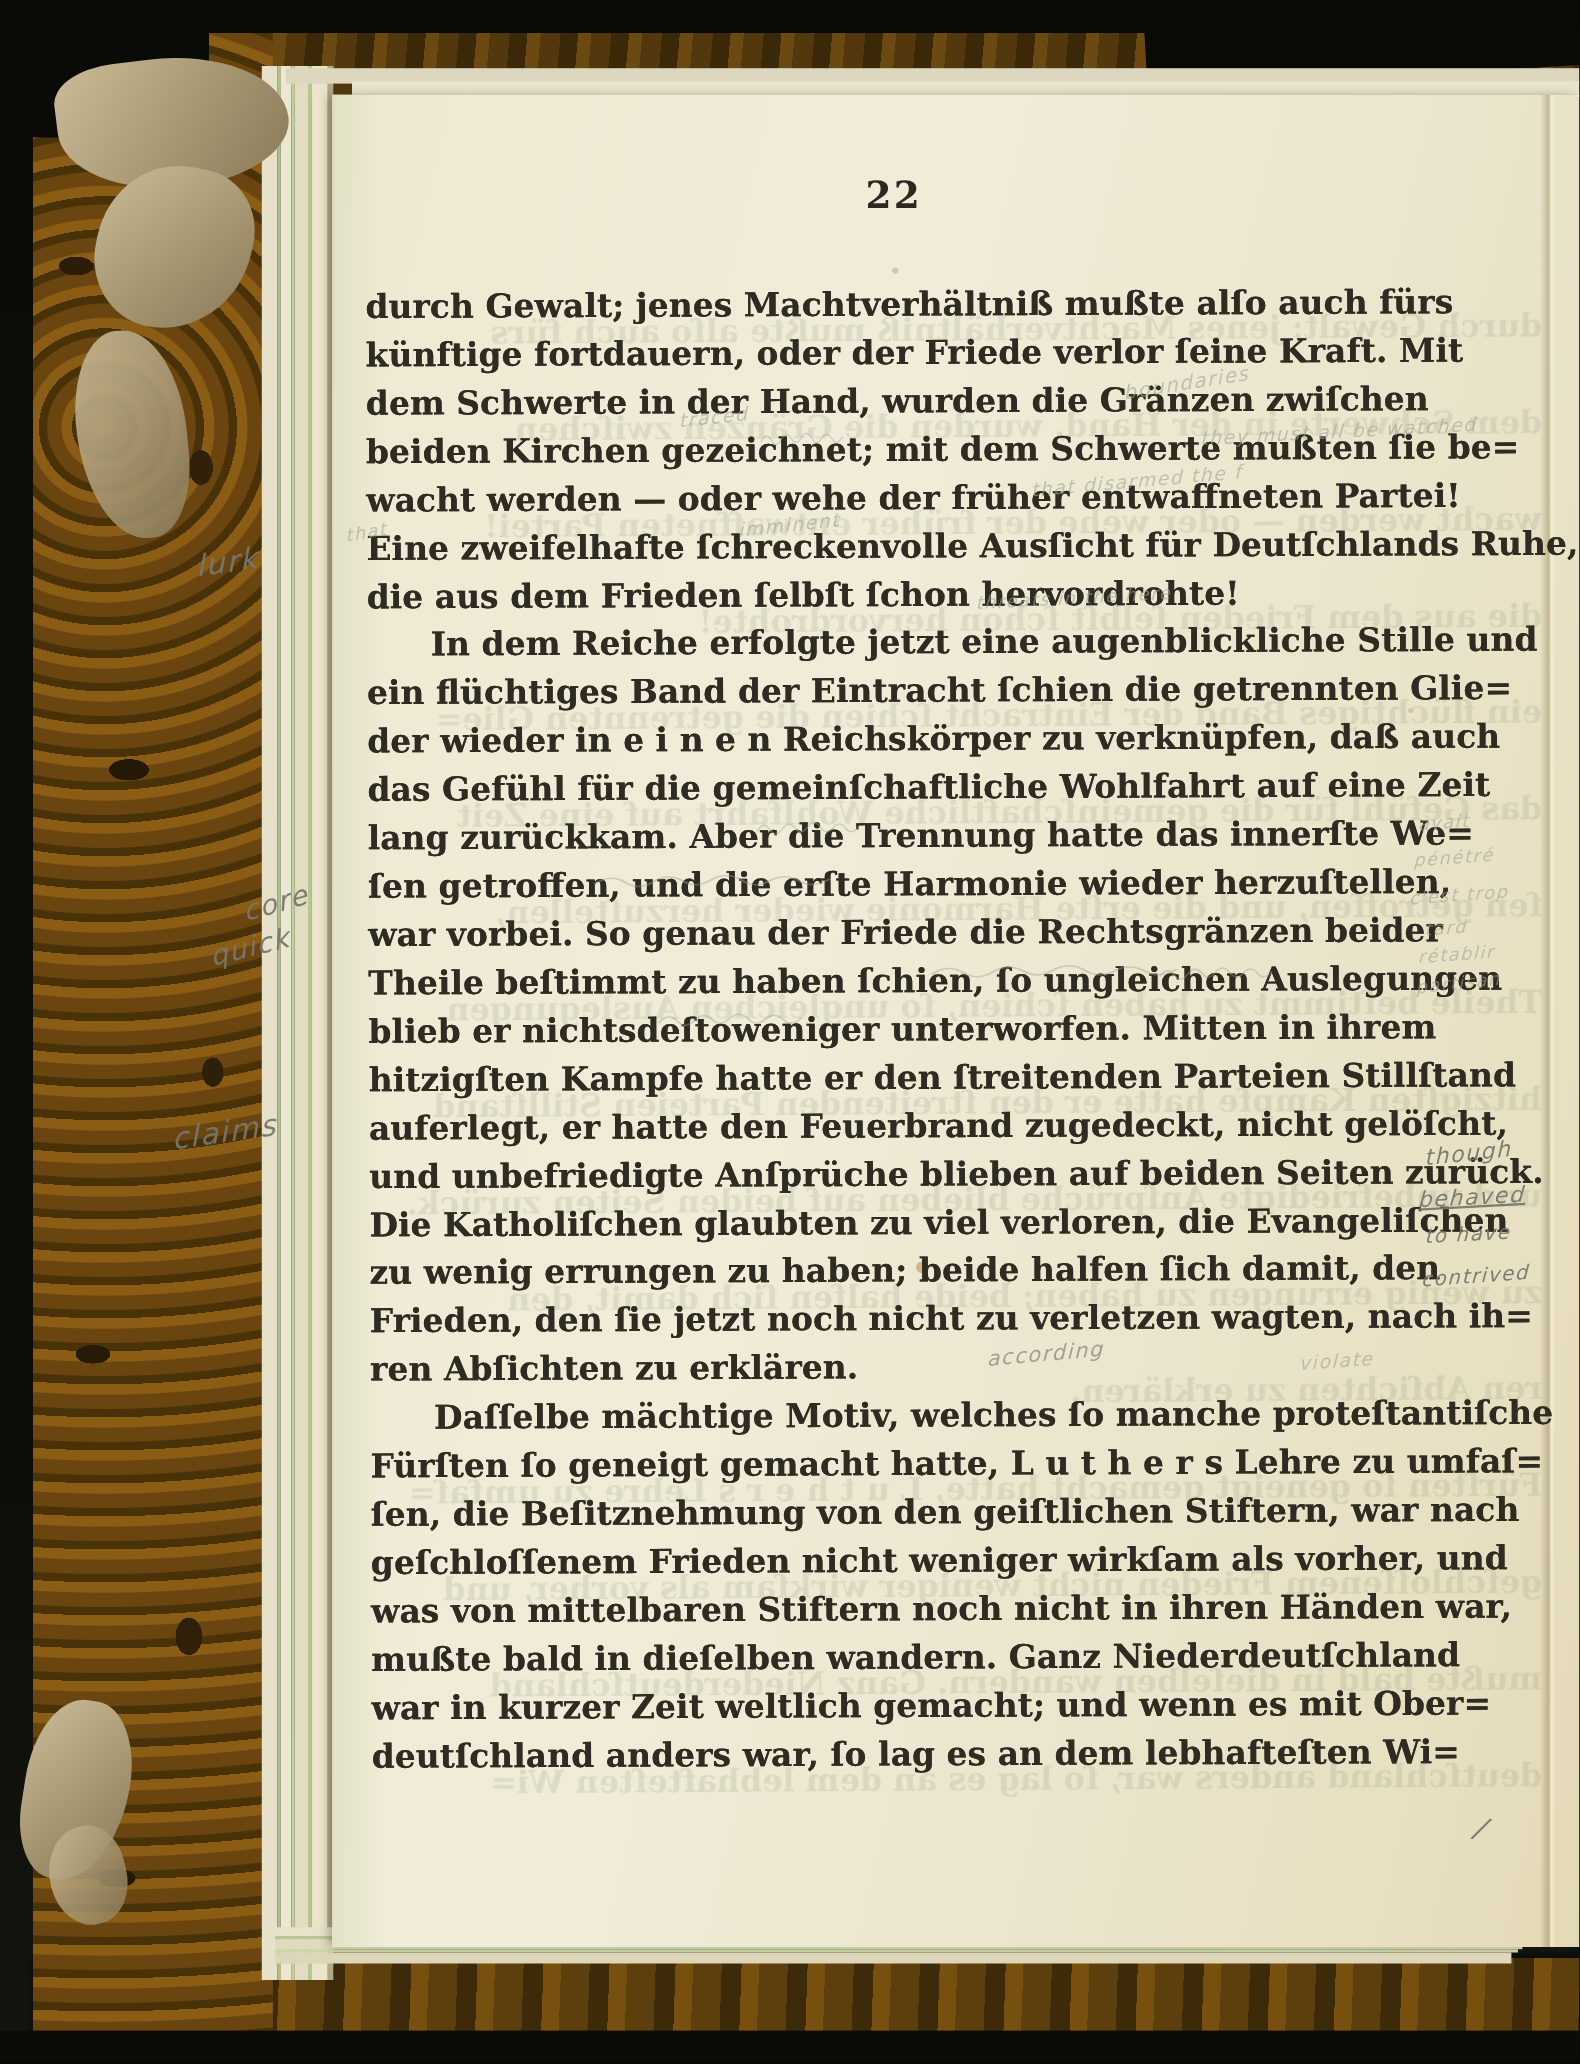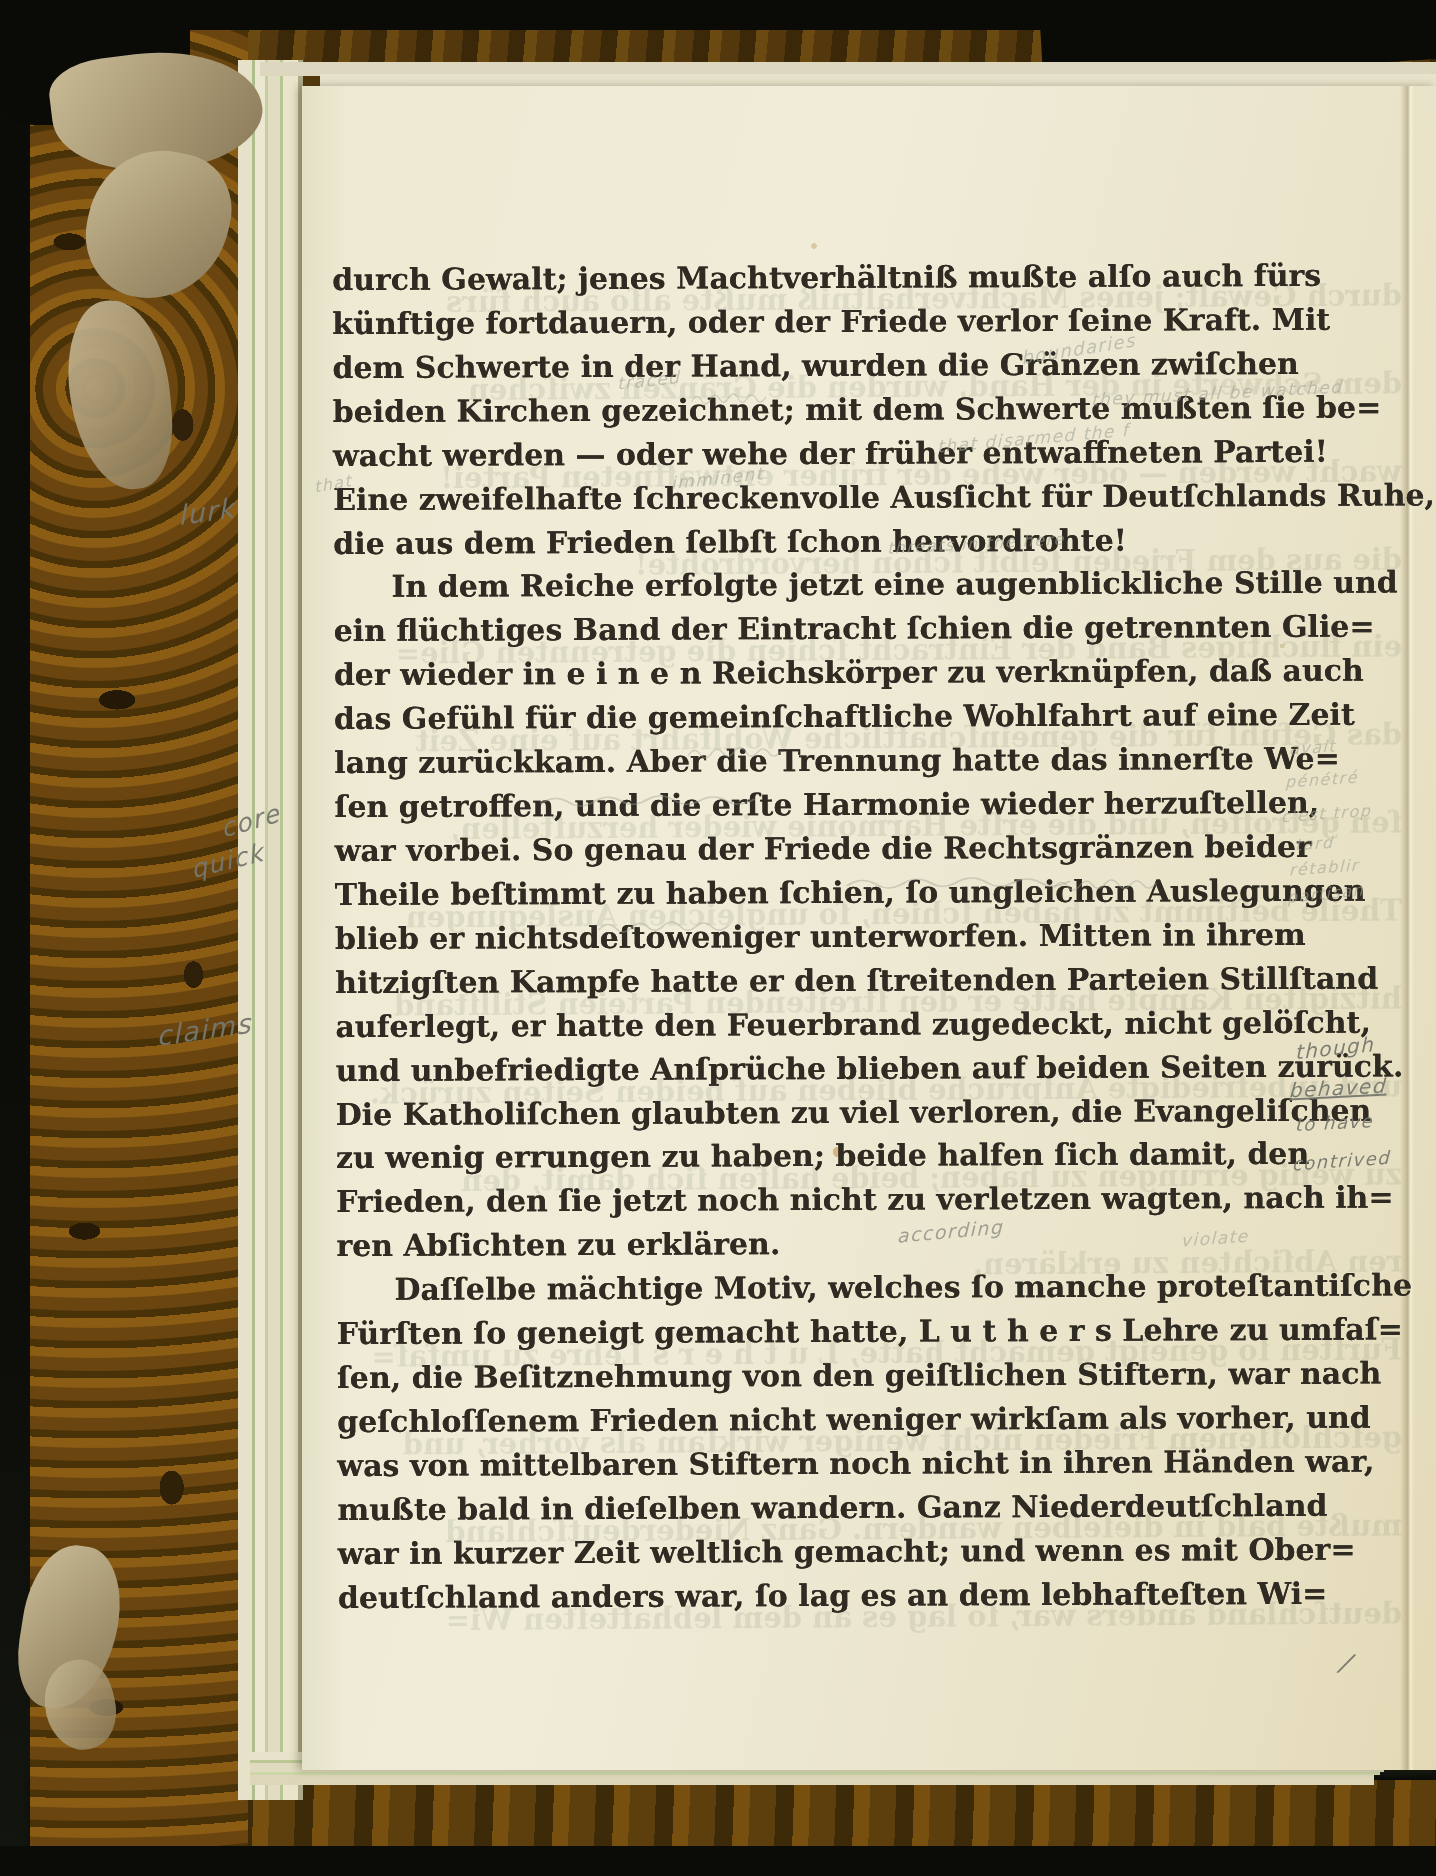--- a/index.html
+++ b/index.html
@@ -115,20 +115,21 @@
         <div class="gline" style="top: 702.88px;">hitzigſten Kampfe hatte er den ſtreitenden Parteien Stillſtand</div>
         <div class="gline" style="top: 790.74px;">und unbefriedigte Anſprüche blieben auf beiden Seiten zurück.</div>
         <div class="gline" style="top: 878.6px;">zu wenig errungen zu haben; beide halfen ſich damit, den</div>
         <div class="gline" style="top: 966.46px;">ren Abſichten zu erklären.</div>
         <div class="gline" style="top: 1054.32px;">Fürſten ſo geneigt gemacht hatte,  L u t h e r s  Lehre zu umfaſ=</div>
         <div class="gline" style="top: 1142.18px;">geſchloſſenem Frieden nicht weniger wirkſam als vorher, und</div>
         <div class="gline" style="top: 1230.04px;">mußte bald in dieſelben wandern.  Ganz Niederdeutſchland</div>
         <div class="gline" style="top: 1317.9px;">deutſchland anders war, ſo lag es an dem lebhafteſten Wi=</div>
       </div>
     <div class="page-crease"></div>
+    <div class="page-number">22</div>
     <div class="text-block" id="text-block">
         <div class="tline">durch Gewalt; jenes Machtverhältniß mußte alſo auch fürs</div>
         <div class="tline">künftige fortdauern, oder der Friede verlor ſeine Kraft.  Mit</div>
         <div class="tline">dem Schwerte in der Hand, wurden die Gränzen zwiſchen</div>
         <div class="tline">beiden Kirchen gezeichnet; mit dem Schwerte mußten ſie be=</div>
         <div class="tline">wacht werden — oder wehe der früher entwaffneten Partei!</div>
         <div class="tline">Eine zweifelhafte ſchreckenvolle Ausſicht für Deutſchlands Ruhe,</div>
         <div class="tline pend">die aus dem Frieden ſelbſt ſchon hervordrohte!</div>
         <div class="tline indent">In dem Reiche erfolgte jetzt eine augenblickliche Stille und</div>
         <div class="tline">ein flüchtiges Band der Eintracht ſchien die getrennten Glie=</div>

